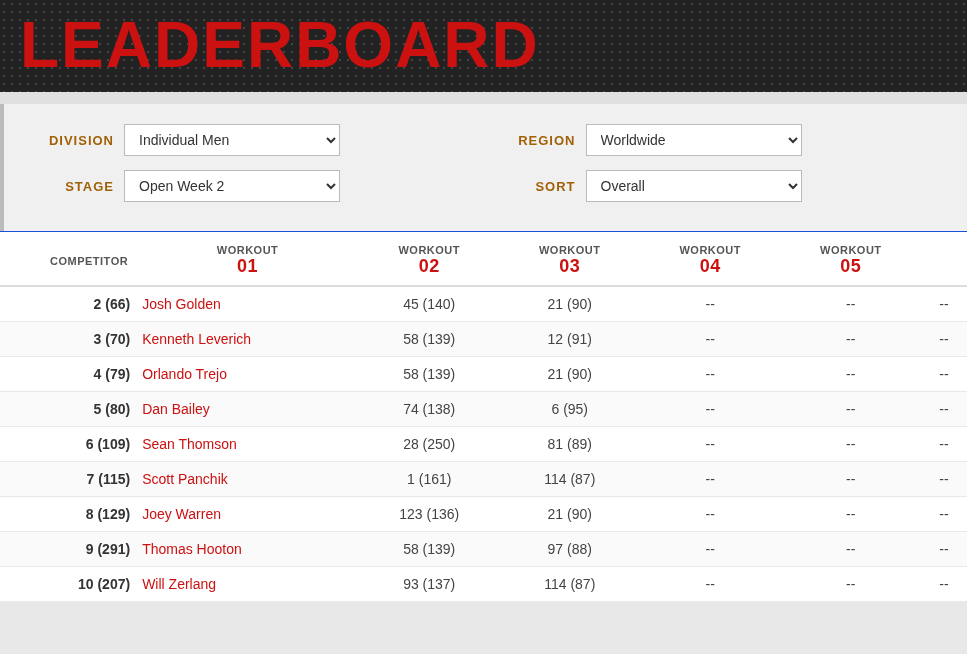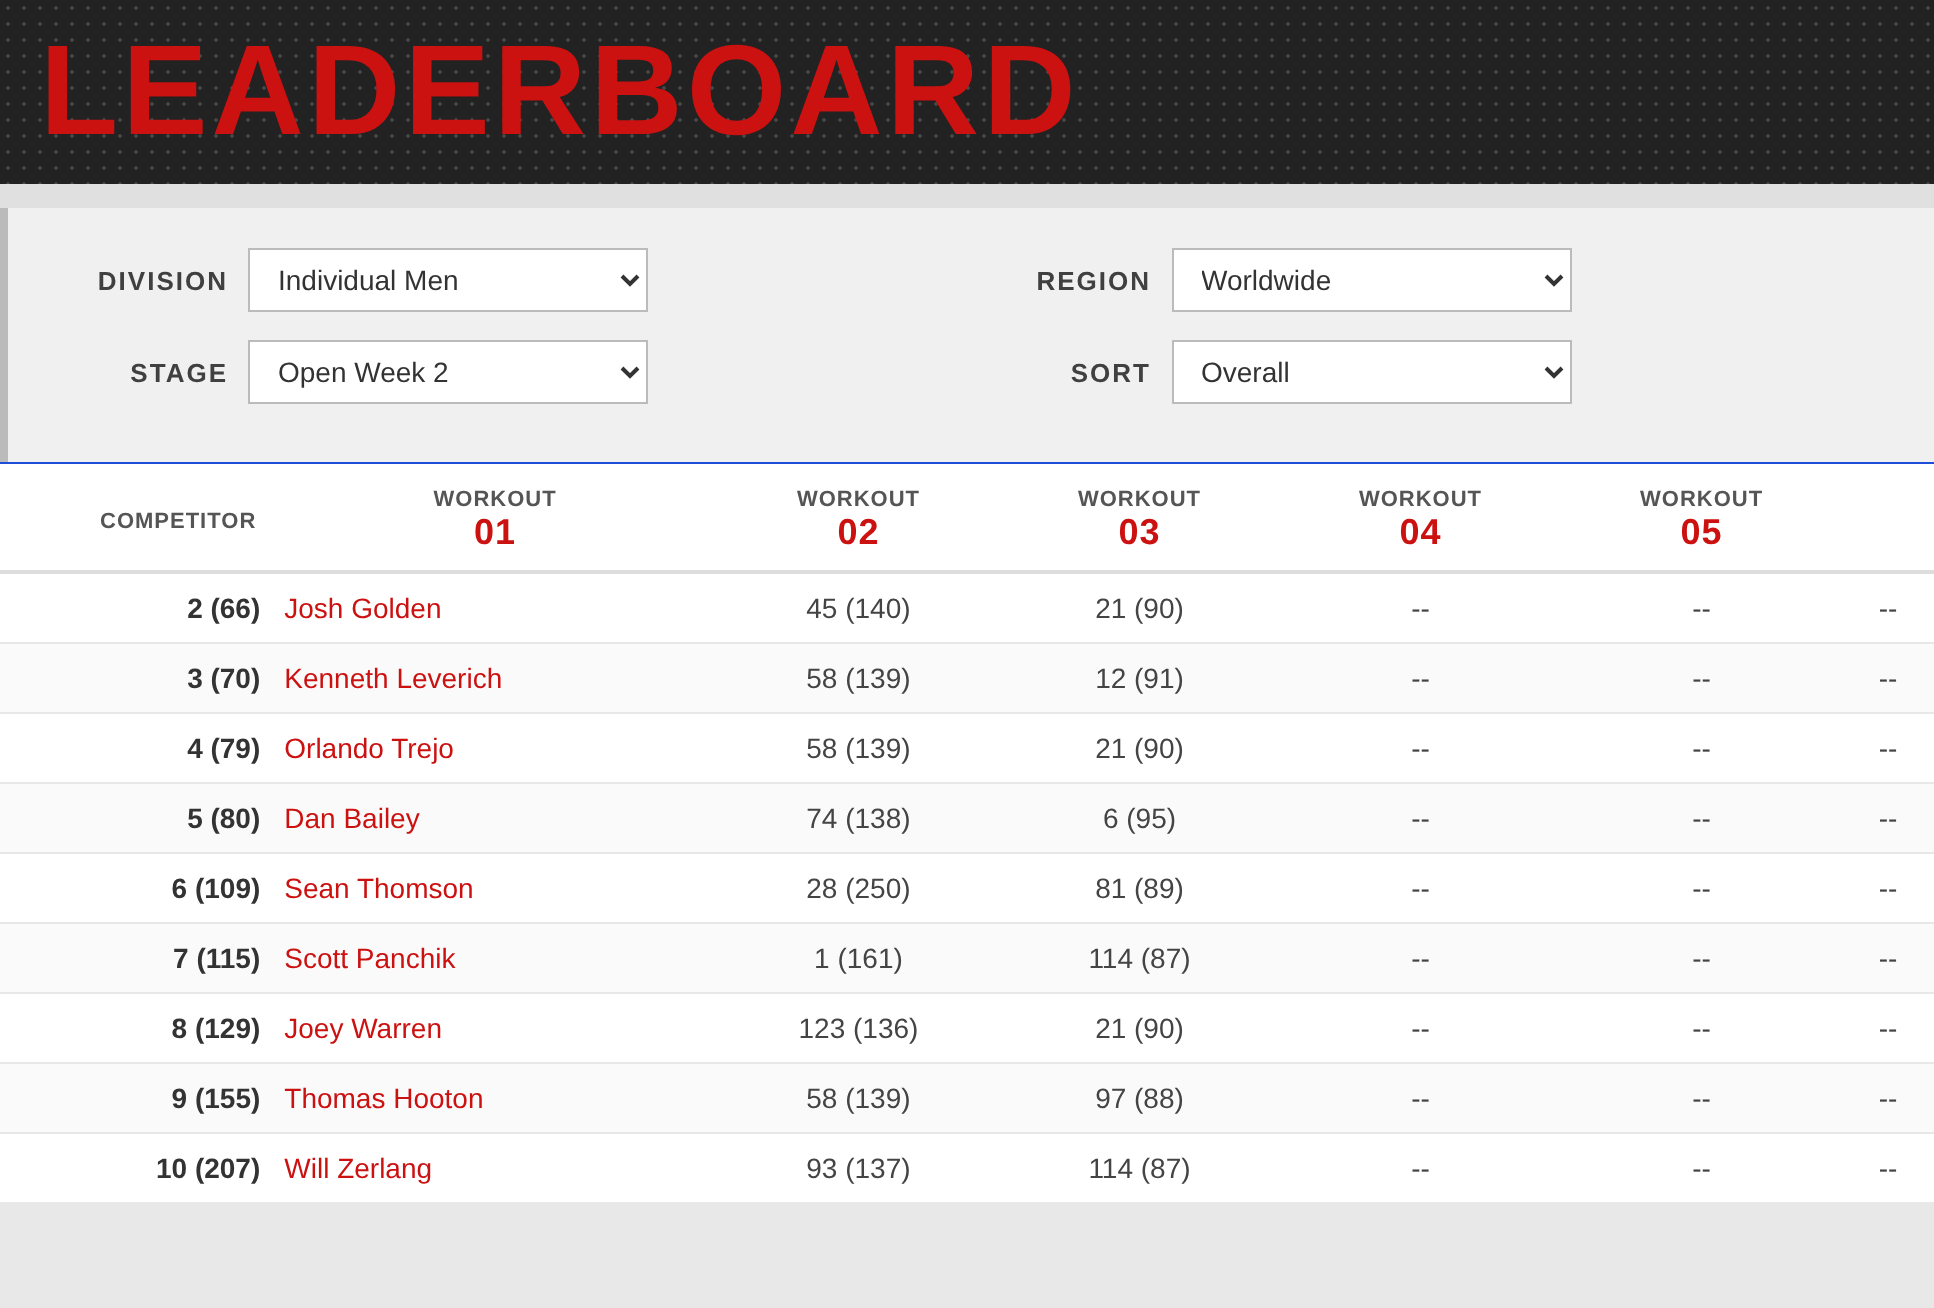--- a/index.html
+++ b/index.html
@@ -28,35 +28,35 @@
     }
 
     .content {
       background: #f0f0f0;
       padding: 0;
     }
 
     .filter-label {
       font-size: 13px;
       font-weight: 700;
-      color: #404040;
+      color: #a16207;
       text-transform: uppercase;
       letter-spacing: 1px;
       min-width: 90px;
       text-align: right;
       margin-right: 10px;
     }
 
     .filter-select {
       border: 1px solid #bbb;
       background: #fff;
       padding: 6px 10px;
       font-size: 14px;
       color: #333;
-      width: 200px;
+      width: 216px;
       appearance: auto;
       cursor: pointer;
     }
 
     .filters-grid {
       display: grid;
       grid-template-columns: 1fr 1fr;
       gap: 0;
       padding: 20px 20px 15px 20px;
       border-left: 4px solid #bbb;
@@ -290,21 +290,21 @@
           <tr>
             <td class="rank-col">8 (129)</td>
             <td class="name-col"><a href="#">Joey Warren</a></td>
             <td>123 (136)</td>
             <td>21 (90)</td>
             <td>--</td>
             <td>--</td>
             <td>--</td>
           </tr>
           <tr>
-            <td class="rank-col">9 (155)</td>
+            <td class="rank-col">9 (291)</td>
             <td class="name-col"><a href="#">Thomas Hooton</a></td>
             <td>58 (139)</td>
             <td>97 (88)</td>
             <td>--</td>
             <td>--</td>
             <td>--</td>
           </tr>
           <tr>
             <td class="rank-col">10 (207)</td>
             <td class="name-col"><a href="#">Will Zerlang</a></td>

